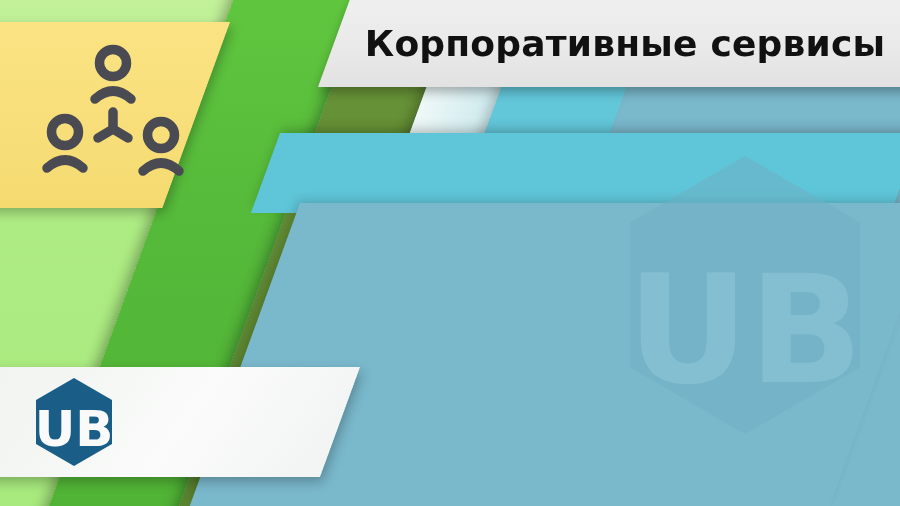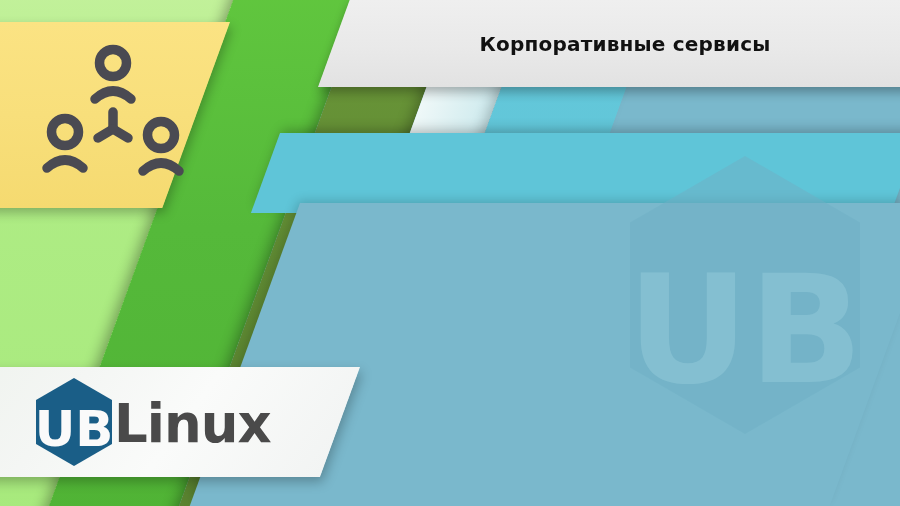--- a/index.html
+++ b/index.html
@@ -120,21 +120,21 @@
   .title-text {
     position: absolute;
     left: 350px;
     top: 0;
     width: 550px;
     height: 87px;
     display: flex;
     align-items: center;
     justify-content: center;
     font-family: "DejaVu Sans", sans-serif;
-    font-size: 20px;
+    font-size: 36px;
     font-weight: bold;
     color: #111111;
     letter-spacing: 0.2px;
     white-space: nowrap;
   }
 
   
   .icon-card {
     position: absolute;
     left: -60px;
@@ -249,16 +249,15 @@
     </g>
   </svg>
 
 
   <div class="logo-bar"></div>
   <div class="logo-content">
     <svg class="logo-hex" viewBox="0 0 84 92">
       <polygon points="42,2 80,24 80,68 42,90 4,68 4,24" fill="#1A5E87"></polygon>
       <text x="42" y="70" text-anchor="middle" font-family="DejaVu Sans, sans-serif" font-size="50" font-weight="bold" fill="#FAFAFA">UB</text>
     </svg>
-    <span class="logo-word">Linux</span>
   </div>
 
 </div>
 
 </body></html>

